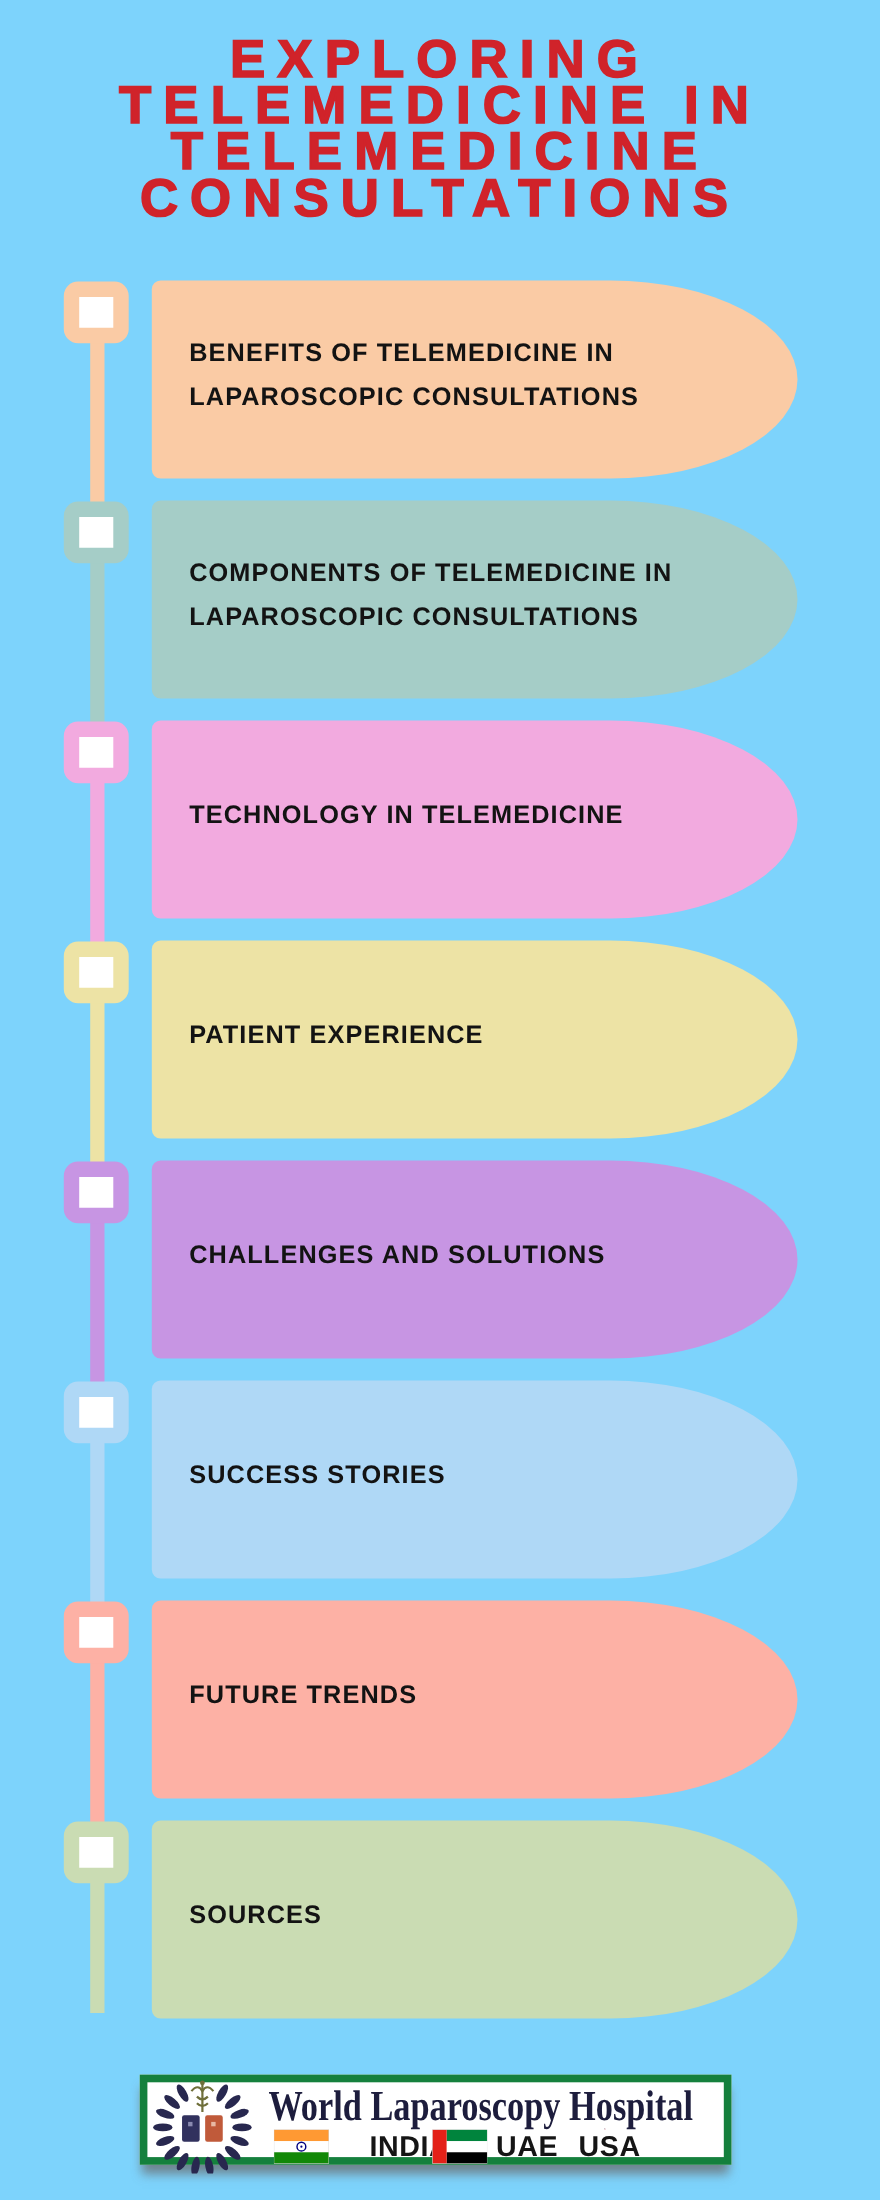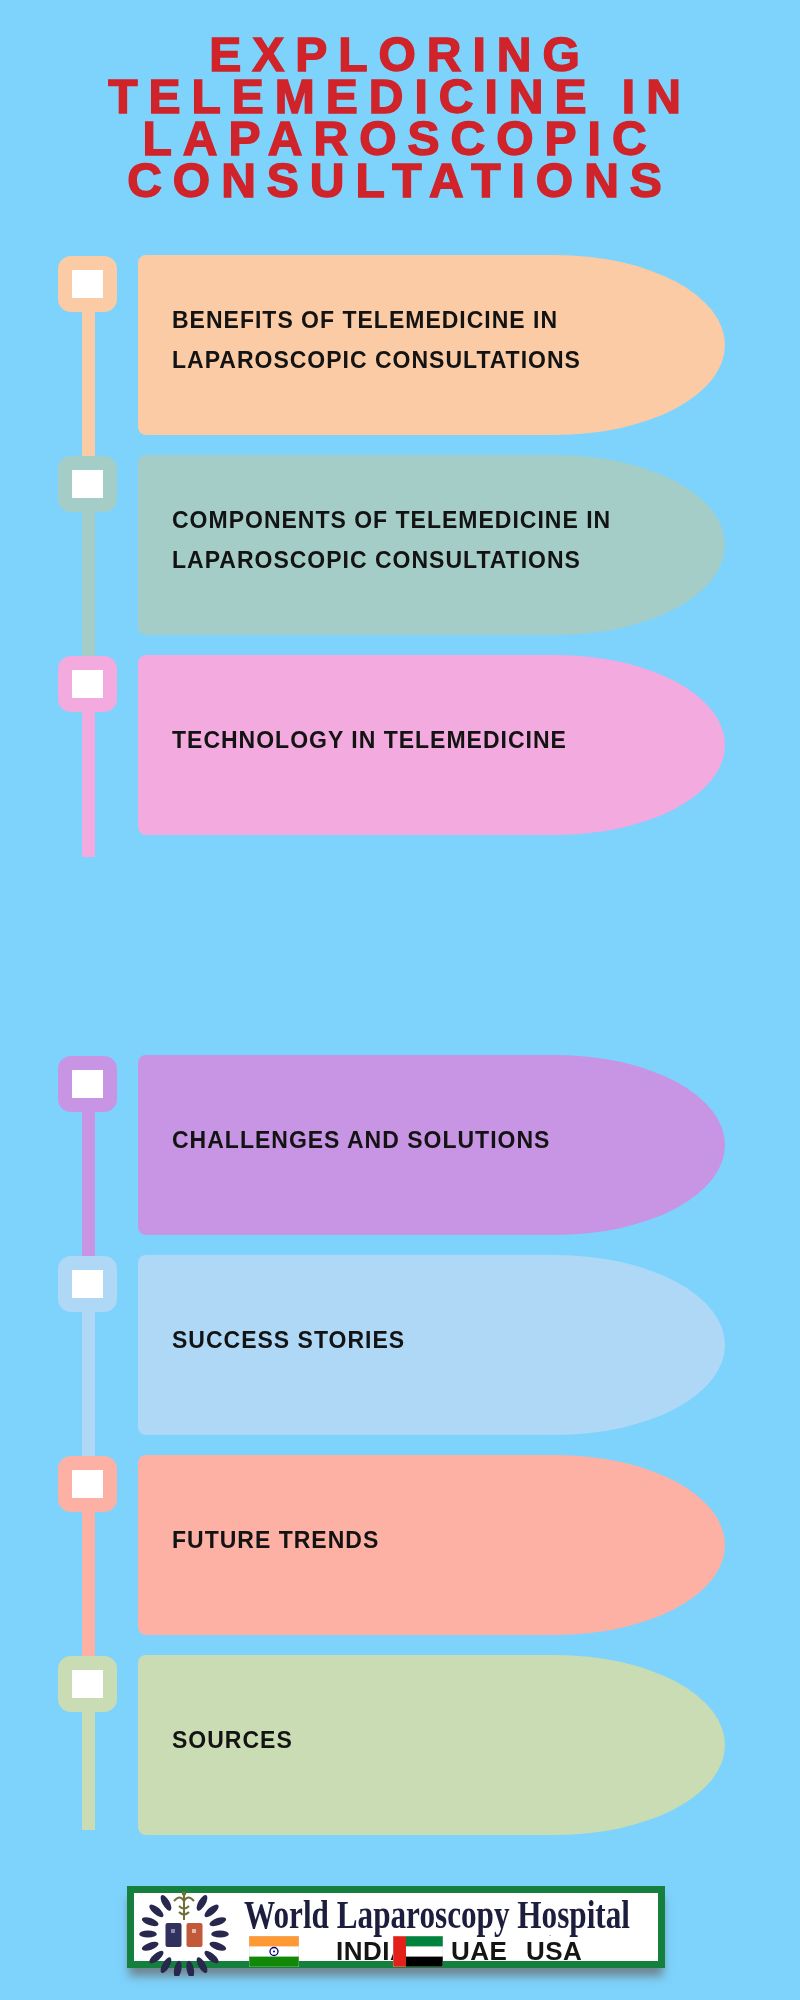--- a/index.html
+++ b/index.html
@@ -41,21 +41,21 @@
   .fi-usa{left:384px;flex-direction:column;}
 </style>
 </head>
 <body>
 
 <div class="page">
 
   <h1 class="title" style="color: rgb(208, 35, 42);">
     <span>EXPLORING</span>
     <span>TELEMEDICINE IN</span>
-    <span>LAPAROSCOPIC</span>
+    <span>TELEMEDICINE</span>
     <span>CONSULTATIONS</span>
   </h1>
 
   <div class="timeline">
       <div class="section" style="top: 255px; --c: #facba5;">
       <div class="stem"></div>
       <div class="marker"></div>
       <div class="card">
         <div class="label" style="color: rgb(19, 19, 19);">BENEFITS OF TELEMEDICINE IN LAPAROSCOPIC CONSULTATIONS</div>
       </div>
@@ -65,20 +65,27 @@
       <div class="marker"></div>
       <div class="card">
         <div class="label" style="color: rgb(19, 19, 19);">COMPONENTS OF TELEMEDICINE IN LAPAROSCOPIC CONSULTATIONS</div>
       </div>
     </div>
       <div class="section" style="top: 655px; --c: #f2aadf;">
       <div class="stem"></div>
       <div class="marker"></div>
       <div class="card">
         <div class="label" style="color: rgb(19, 19, 19);">TECHNOLOGY IN TELEMEDICINE</div>
+      </div>
+    </div>
+      <div class="section" style="top: 855px; --c: #ede3a5;">
+      <div class="stem"></div>
+      <div class="marker"></div>
+      <div class="card">
+        <div class="label" style="color: rgb(19, 19, 19);">PATIENT EXPERIENCE</div>
       </div>
     </div>
       <div class="section" style="top: 1055px; --c: #c795e3;">
       <div class="stem"></div>
       <div class="marker"></div>
       <div class="card">
         <div class="label" style="color: rgb(19, 19, 19);">CHALLENGES AND SOLUTIONS</div>
       </div>
     </div>
       <div class="section" style="top: 1255px; --c: #afd8f6;">

